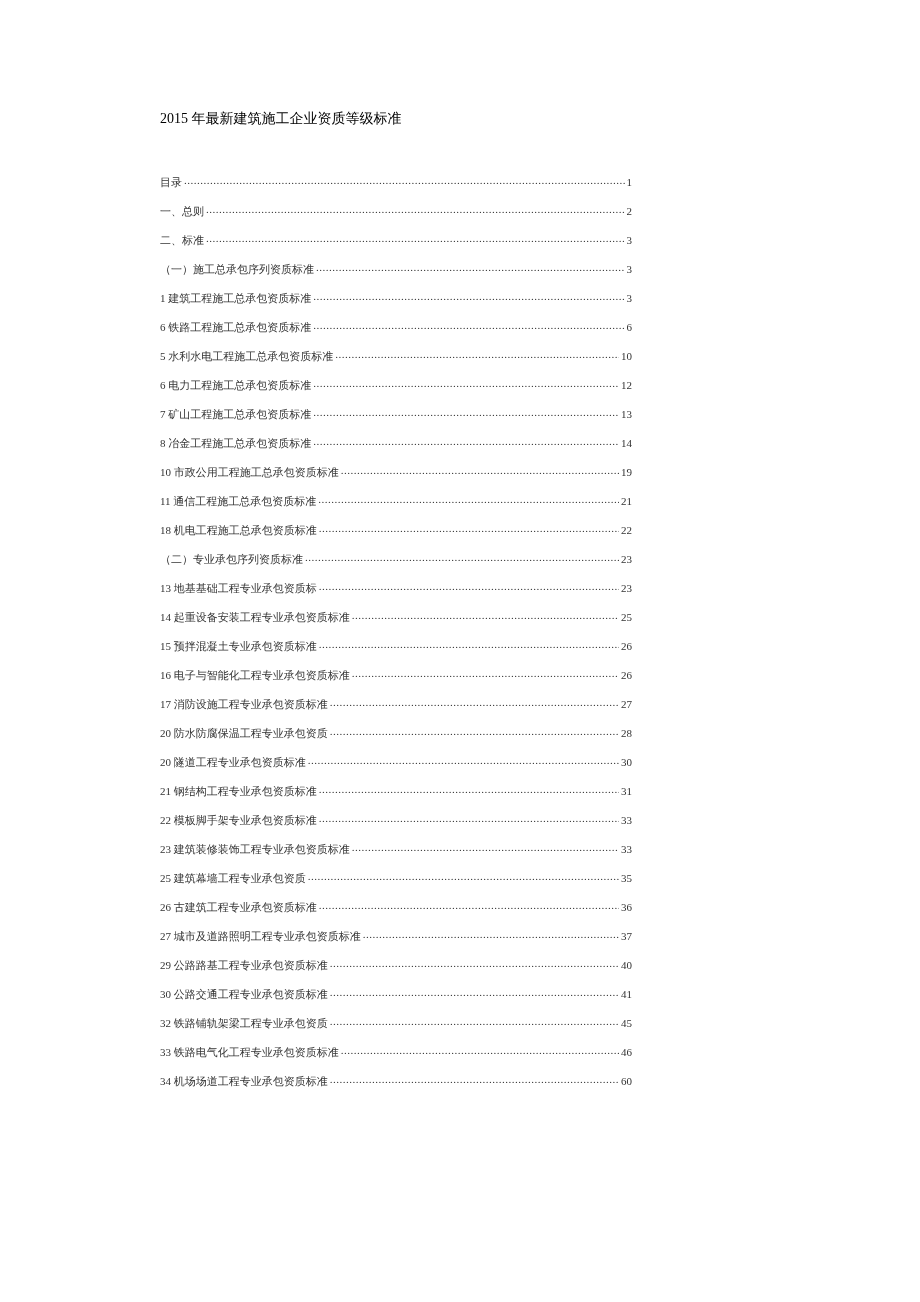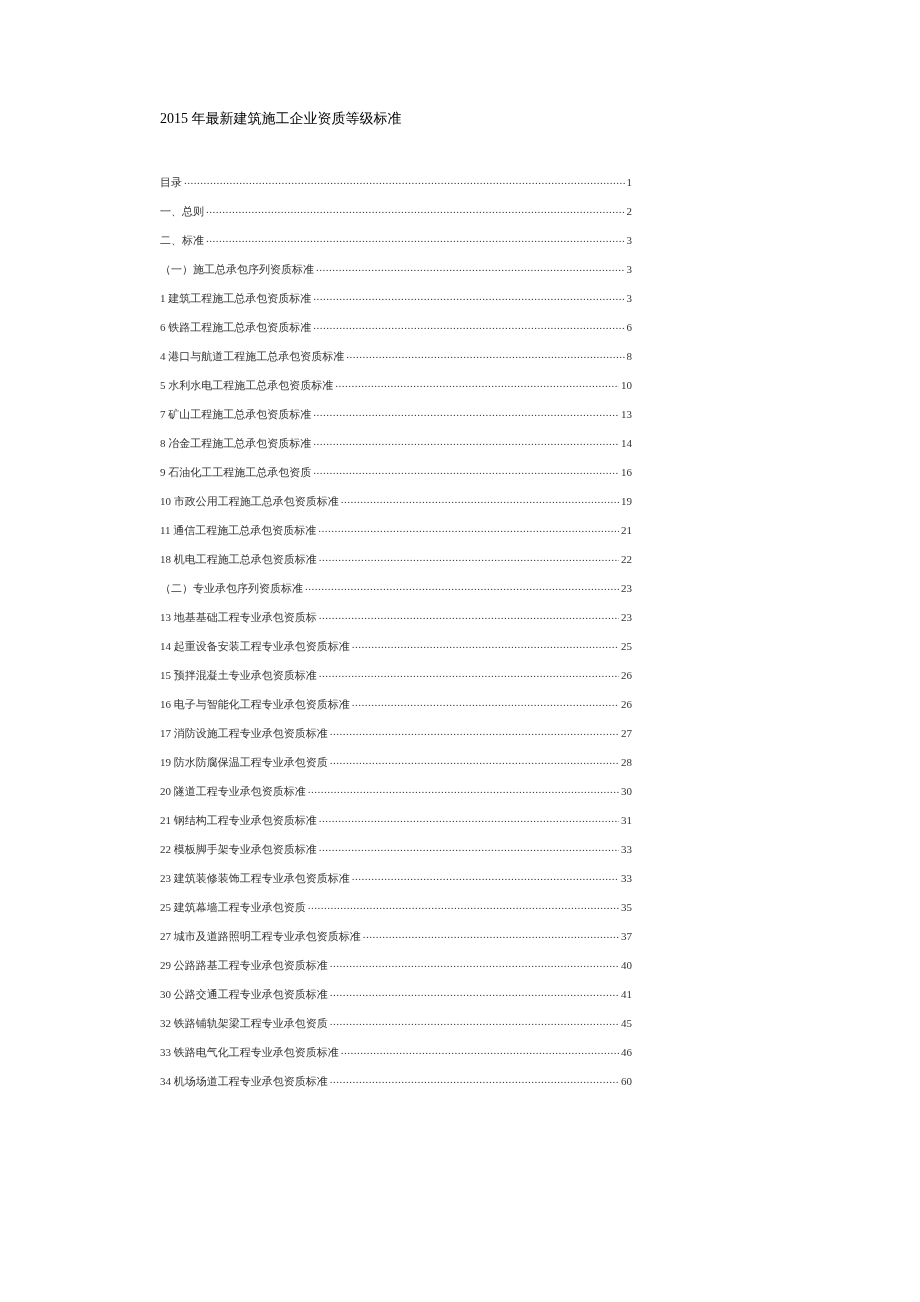--- a/index.html
+++ b/index.html
@@ -85,45 +85,40 @@
       <span class="toc-label">1 建筑工程施工总承包资质标准</span>
       <span class="toc-dots"></span>
       <span class="toc-page">3</span>
     </div>
     <div class="toc-entry">
       <span class="toc-label">6 铁路工程施工总承包资质标准</span>
       <span class="toc-dots"></span>
       <span class="toc-page">6</span>
     </div>
     <div class="toc-entry">
-      <span class="toc-label">4 港口与航道工程施工总承包资质标准</span>
-      <span class="toc-dots"></span>
-      <span class="toc-page">8</span>
-    </div>
-    <div class="toc-entry">
       <span class="toc-label">5 水利水电工程施工总承包资质标准</span>
       <span class="toc-dots"></span>
       <span class="toc-page">10</span>
     </div>
     <div class="toc-entry">
+      <span class="toc-label">6 电力工程施工总承包资质标准</span>
+      <span class="toc-dots"></span>
+      <span class="toc-page">12</span>
+    </div>
+    <div class="toc-entry">
       <span class="toc-label">7 矿山工程施工总承包资质标准</span>
       <span class="toc-dots"></span>
       <span class="toc-page">13</span>
     </div>
     <div class="toc-entry">
       <span class="toc-label">8 冶金工程施工总承包资质标准</span>
       <span class="toc-dots"></span>
       <span class="toc-page">14</span>
     </div>
     <div class="toc-entry">
-      <span class="toc-label">9 石油化工工程施工总承包资质</span>
-      <span class="toc-dots"></span>
-      <span class="toc-page">16</span>
-    </div>
-    <div class="toc-entry">
       <span class="toc-label">10 市政公用工程施工总承包资质标准</span>
       <span class="toc-dots"></span>
       <span class="toc-page">19</span>
     </div>
     <div class="toc-entry">
       <span class="toc-label">11 通信工程施工总承包资质标准</span>
       <span class="toc-dots"></span>
       <span class="toc-page">21</span>
     </div>
     <div class="toc-entry">
@@ -155,21 +150,21 @@
       <span class="toc-label">16 电子与智能化工程专业承包资质标准</span>
       <span class="toc-dots"></span>
       <span class="toc-page">26</span>
     </div>
     <div class="toc-entry">
       <span class="toc-label">17 消防设施工程专业承包资质标准</span>
       <span class="toc-dots"></span>
       <span class="toc-page">27</span>
     </div>
     <div class="toc-entry">
-      <span class="toc-label">19 防水防腐保温工程专业承包资质</span>
+      <span class="toc-label">20 防水防腐保温工程专业承包资质</span>
       <span class="toc-dots"></span>
       <span class="toc-page">28</span>
     </div>
     <div class="toc-entry">
       <span class="toc-label">20 隧道工程专业承包资质标准</span>
       <span class="toc-dots"></span>
       <span class="toc-page">30</span>
     </div>
     <div class="toc-entry">
       <span class="toc-label">21 钢结构工程专业承包资质标准</span>
@@ -183,20 +178,25 @@
     </div>
     <div class="toc-entry">
       <span class="toc-label">23 建筑装修装饰工程专业承包资质标准</span>
       <span class="toc-dots"></span>
       <span class="toc-page">33</span>
     </div>
     <div class="toc-entry">
       <span class="toc-label">25 建筑幕墙工程专业承包资质</span>
       <span class="toc-dots"></span>
       <span class="toc-page">35</span>
+    </div>
+    <div class="toc-entry">
+      <span class="toc-label">26 古建筑工程专业承包资质标准</span>
+      <span class="toc-dots"></span>
+      <span class="toc-page">36</span>
     </div>
     <div class="toc-entry">
       <span class="toc-label">27 城市及道路照明工程专业承包资质标准</span>
       <span class="toc-dots"></span>
       <span class="toc-page">37</span>
     </div>
     <div class="toc-entry">
       <span class="toc-label">29 公路路基工程专业承包资质标准</span>
       <span class="toc-dots"></span>
       <span class="toc-page">40</span>

